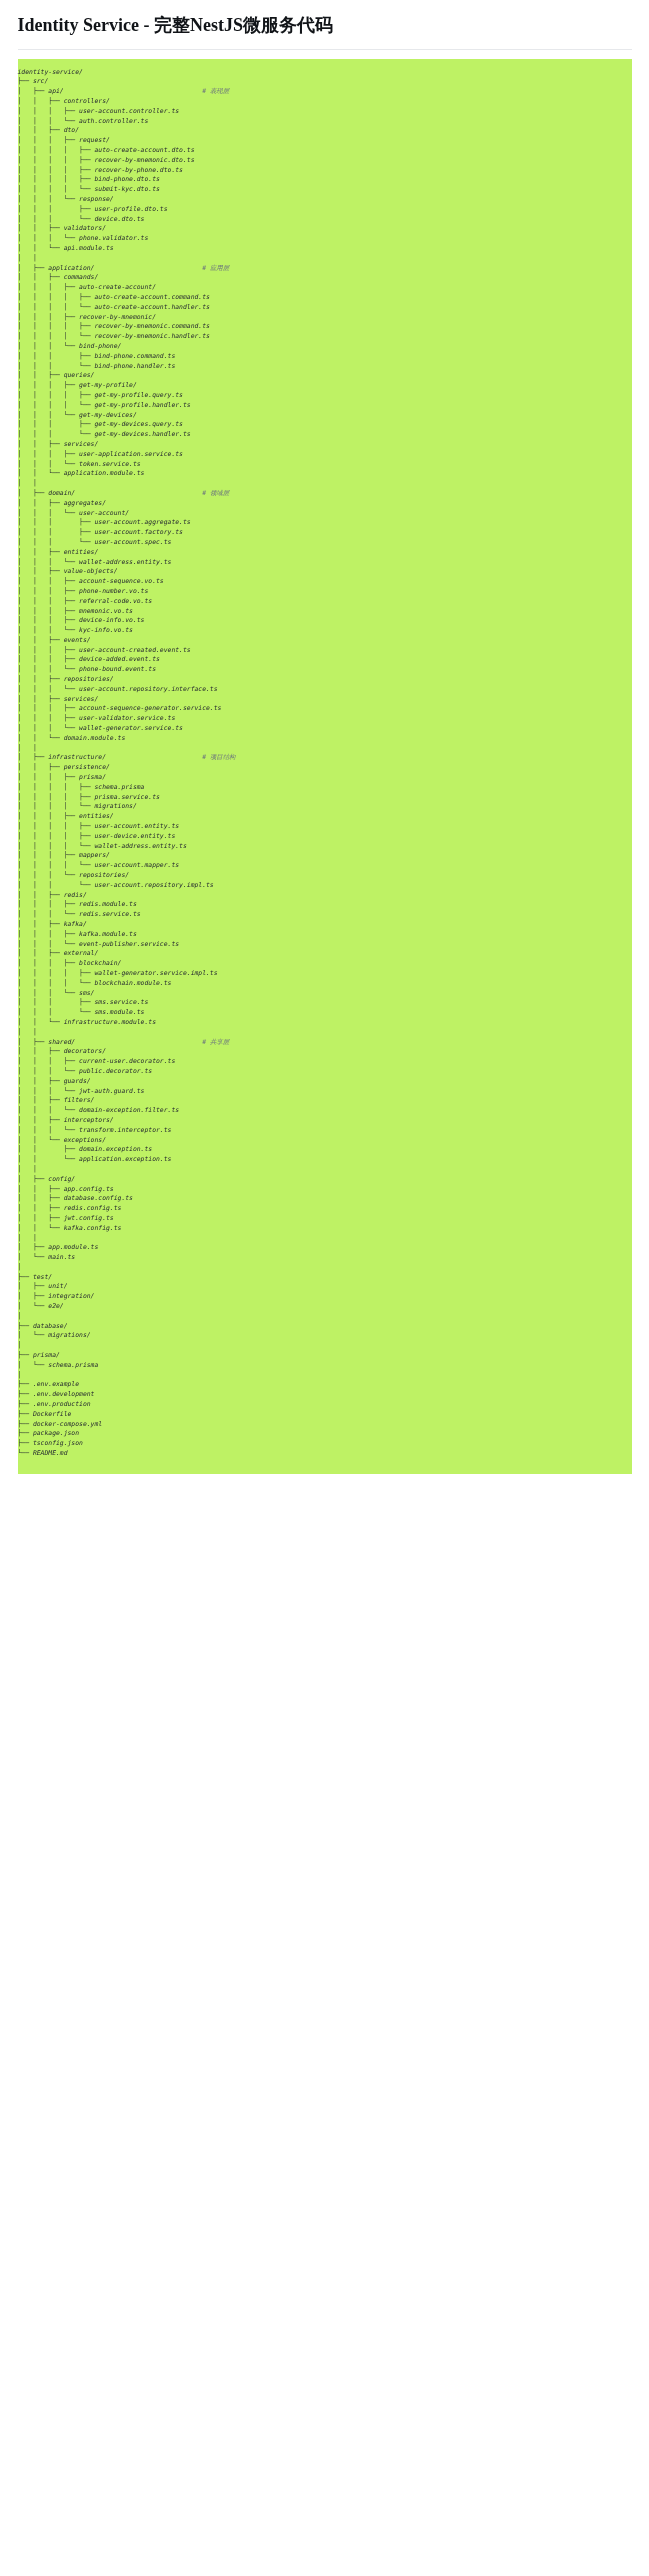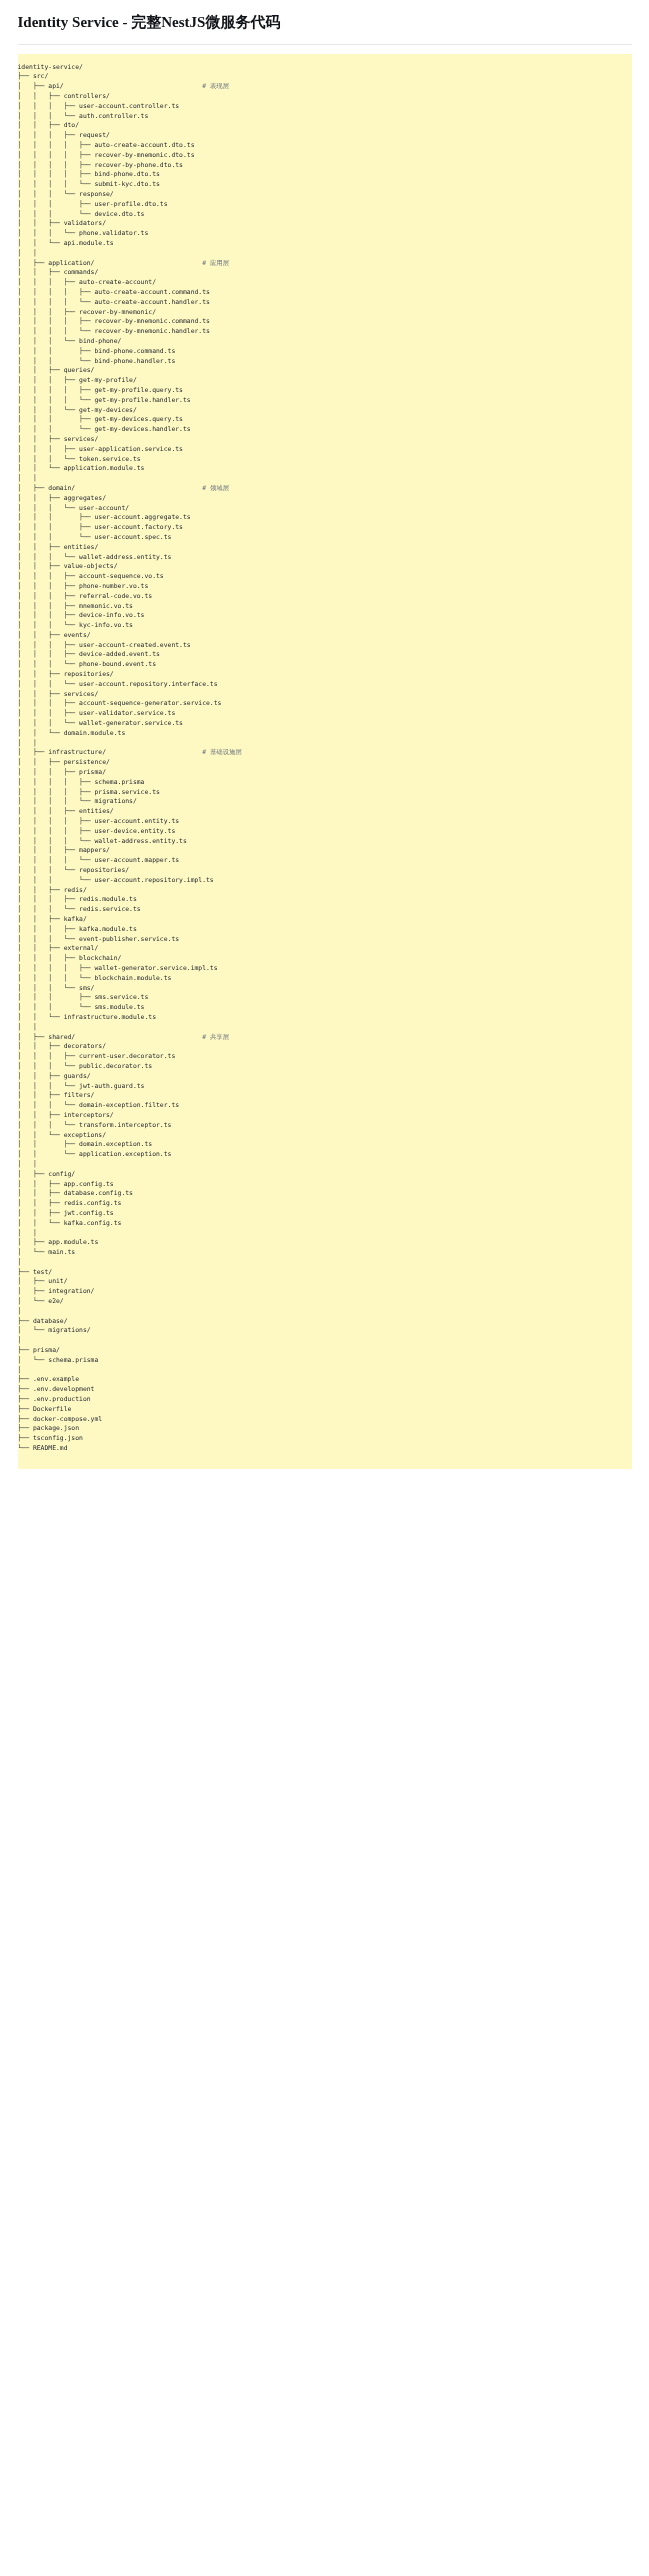--- a/index.html
+++ b/index.html
@@ -15,42 +15,43 @@
   .page {
     width: 649px;
     box-sizing: border-box;
     padding: 0;
   }
   .doc-header {
     padding: 13.4px 17.5px 0 17.5px;
   }
   h1.doc-title {
     font-family: "Liberation Serif", serif;
-    font-size: 15px;
+    font-size: 18px;
     font-weight: bold;
     letter-spacing: 0px;
     margin: 0 0 11.3px 0;
     color: #111418;
   }
   .title-rule {
     height: 0.5px;
     background: #e6e8eb;
     margin: 0 0 10.3px 0;
   }
   h2.section-title {
     font-family: "Liberation Serif", serif;
     font-size: 8.8px;
     font-weight: bold;
     margin: 0 0 7.2px 0;
     color: #1a1f24;
   }
   .code-block {
     margin: 0 17.5px 0 17.5px;
     padding: 8.2px 0 15.5px 0;
-    background: #fef9c3;
+    background: #bef264;
+    font-style: italic;
   }
   pre.tree {
     margin: 0;
     font-family: "DejaVu Sans Mono", monospace;
     font-size: 6.4px;
     line-height: 9.8px;
     color: #24292f;
     white-space: pre;
     letter-spacing: 0px;
   }
@@ -130,21 +131,21 @@
 │   │   │   ├── device-added.event.ts
 │   │   │   └── phone-bound.event.ts
 │   │   ├── repositories/
 │   │   │   └── user-account.repository.interface.ts
 │   │   ├── services/
 │   │   │   ├── account-sequence-generator.service.ts
 │   │   │   ├── user-validator.service.ts
 │   │   │   └── wallet-generator.service.ts
 │   │   └── domain.module.ts
 │   │
-│   ├── infrastructure/                         <span class="cmt"># 基础设施层</span>
+│   ├── infrastructure/                         <span class="cmt"># 项目结构</span>
 │   │   ├── persistence/
 │   │   │   ├── prisma/
 │   │   │   │   ├── schema.prisma
 │   │   │   │   ├── prisma.service.ts
 │   │   │   │   └── migrations/
 │   │   │   ├── entities/
 │   │   │   │   ├── user-account.entity.ts
 │   │   │   │   ├── user-device.entity.ts
 │   │   │   │   └── wallet-address.entity.ts
 │   │   │   ├── mappers/

